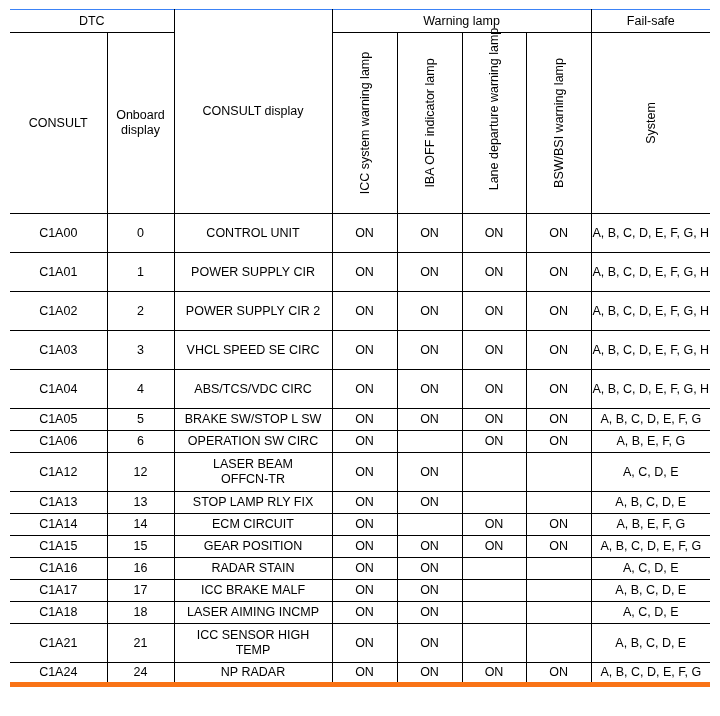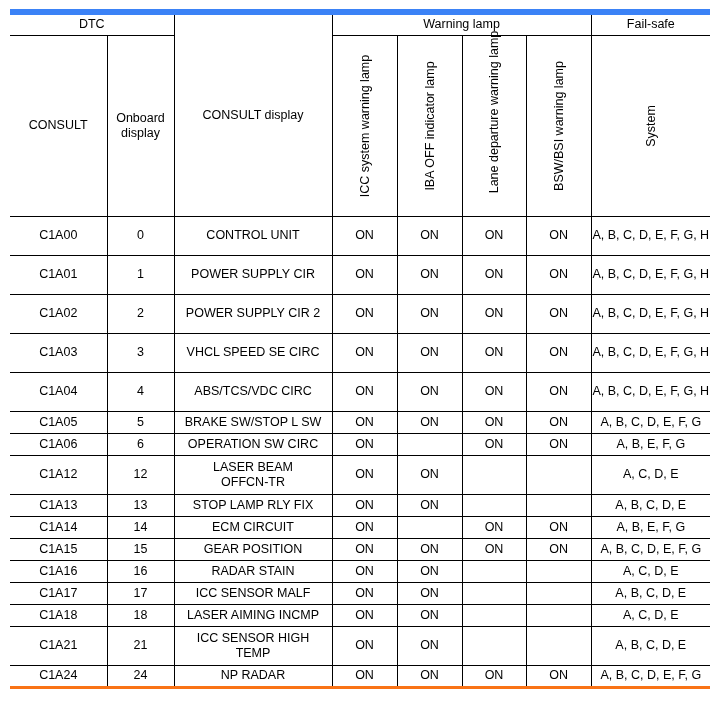--- a/index.html
+++ b/index.html
@@ -37,22 +37,22 @@
     border: 1px solid #000;
     padding: 0;
     text-align: center;
     vertical-align: middle;
     font-weight: normal;
     line-height: 15px;
   }
   
   table.dtc tr > *:first-child { border-left: none; }
   table.dtc tr > *:last-child { border-right: none; }
-  table.dtc thead tr:first-child th { border-top: 6px solid #3b82f6; }
-  table.dtc tbody tr:last-child td { border-bottom: 3px solid #f97316; }
+  table.dtc thead tr:first-child th { border-top: 1px solid #3b82f6; }
+  table.dtc tbody tr:last-child td { border-bottom: 5px solid #f97316; }
 
   .h-group { height: 23px; }
   .h-sub { height: 180px; }
   .vert-wrap {
     height: 180px;
     position: relative;
   }
   .vert {
     position: absolute;
     left: 50%;
@@ -236,21 +236,21 @@
         <td style="padding: 0px 8px;">RADAR STAIN</td>
         <td>ON</td>
         <td>ON</td>
         <td></td>
         <td></td>
         <td class="sys">A, C, D, E</td>
       </tr>
       <tr class="r1">
         <td>C1A17</td>
         <td>17</td>
-        <td style="padding: 0px 8px;">ICC SENSOR MALF</td>
+        <td style="padding: 0px 8px;">ICC BRAKE MALF</td>
         <td>ON</td>
         <td>ON</td>
         <td></td>
         <td></td>
         <td class="sys">A, B, C, D, E</td>
       </tr>
       <tr class="r1">
         <td>C1A18</td>
         <td>18</td>
         <td style="padding: 0px 8px;">LASER AIMING INCMP</td>

